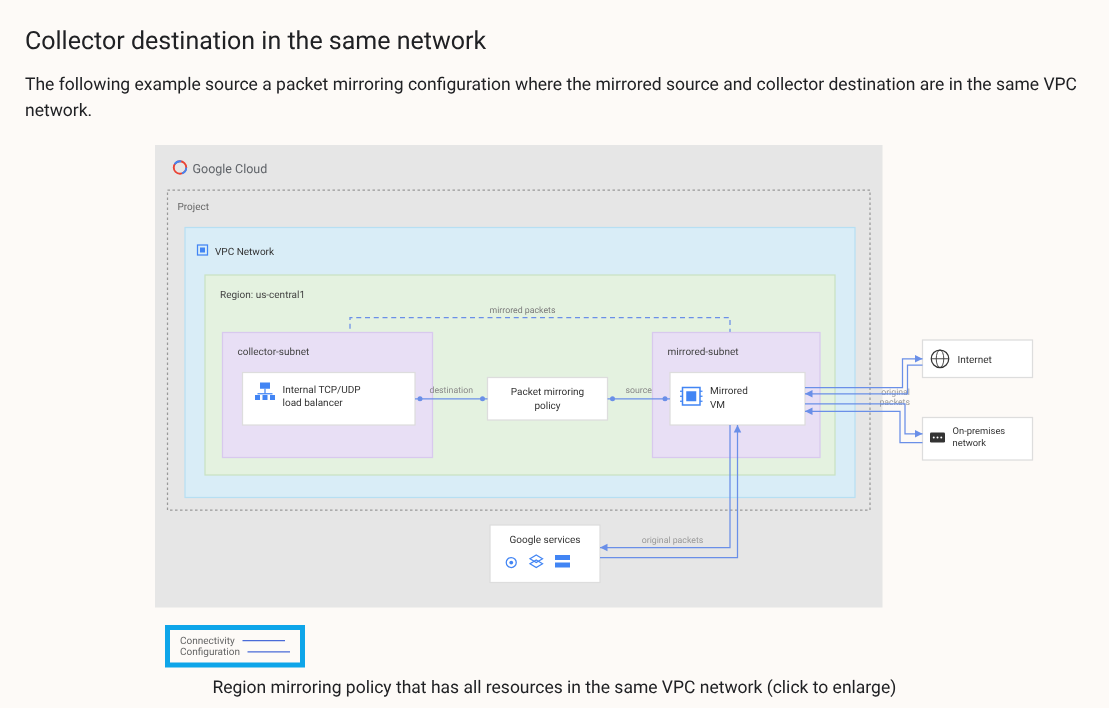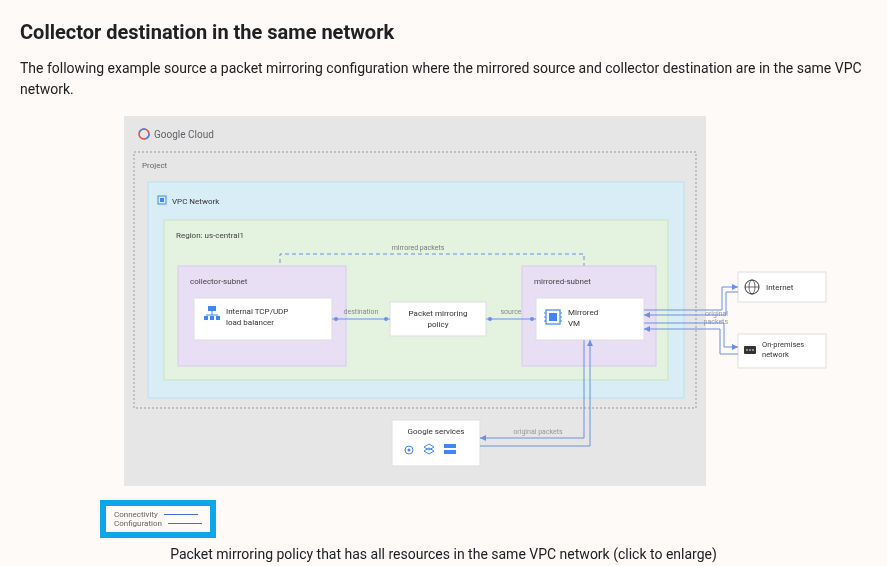--- a/index.html
+++ b/index.html
@@ -5,42 +5,42 @@
 * { box-sizing: border-box; margin: 0; padding: 0; }
 body {
   font-family: -apple-system, BlinkMacSystemFont, "Segoe UI", Roboto, Arial, sans-serif;
   background: #fdfaf7;
   color: #202124;
   width: 887px;
   padding: 20px 20px 10px 20px;
 }
 h2 {
   font-size: 20px;
-  font-weight: 700;
+  font-weight: 400;
   margin-bottom: 14px;
 }
 p.intro {
   font-size: 14px;
   line-height: 1.5;
   margin-bottom: 16px;
 }
 .diagram-wrap {
   position: relative;
   margin-left: 80px;
   width: 730px;
   height: 380px;
   padding-left: 24px;
 }
 svg.diagram {
   width: 730px;
   height: 380px;
 }
 .legend {
-  margin-left: 80px;
-  border: 6px solid #0ea5e9;
+  margin-left: 112px;
+  border: 4px solid #0ea5e9;
   display: inline-block;
   padding: 4px 8px;
   font-size: 8px;
   color: #666;
   margin-top: 4px;
 }
 .legend-row { display: flex; align-items: center; gap: 6px; }
 .legend-line { width: 34px; height: 0; border-top: 1px solid #4a6bd8; }
 .caption {
   text-align: center;
@@ -188,16 +188,16 @@
   <div class="legend-row">
     <span>Connectivity</span>
     <span class="legend-line"></span>
   </div>
   <div class="legend-row">
     <span>Configuration</span>
     <span class="legend-line"></span>
   </div>
 </div>
 
-<p class="caption">Packet mirroring policy that has all resources in the same VPC network (click to enlarge)</p>
+<p class="caption">Region mirroring policy that has all resources in the same VPC network (click to enlarge)</p>
 
 
 
 
 </body></html>

